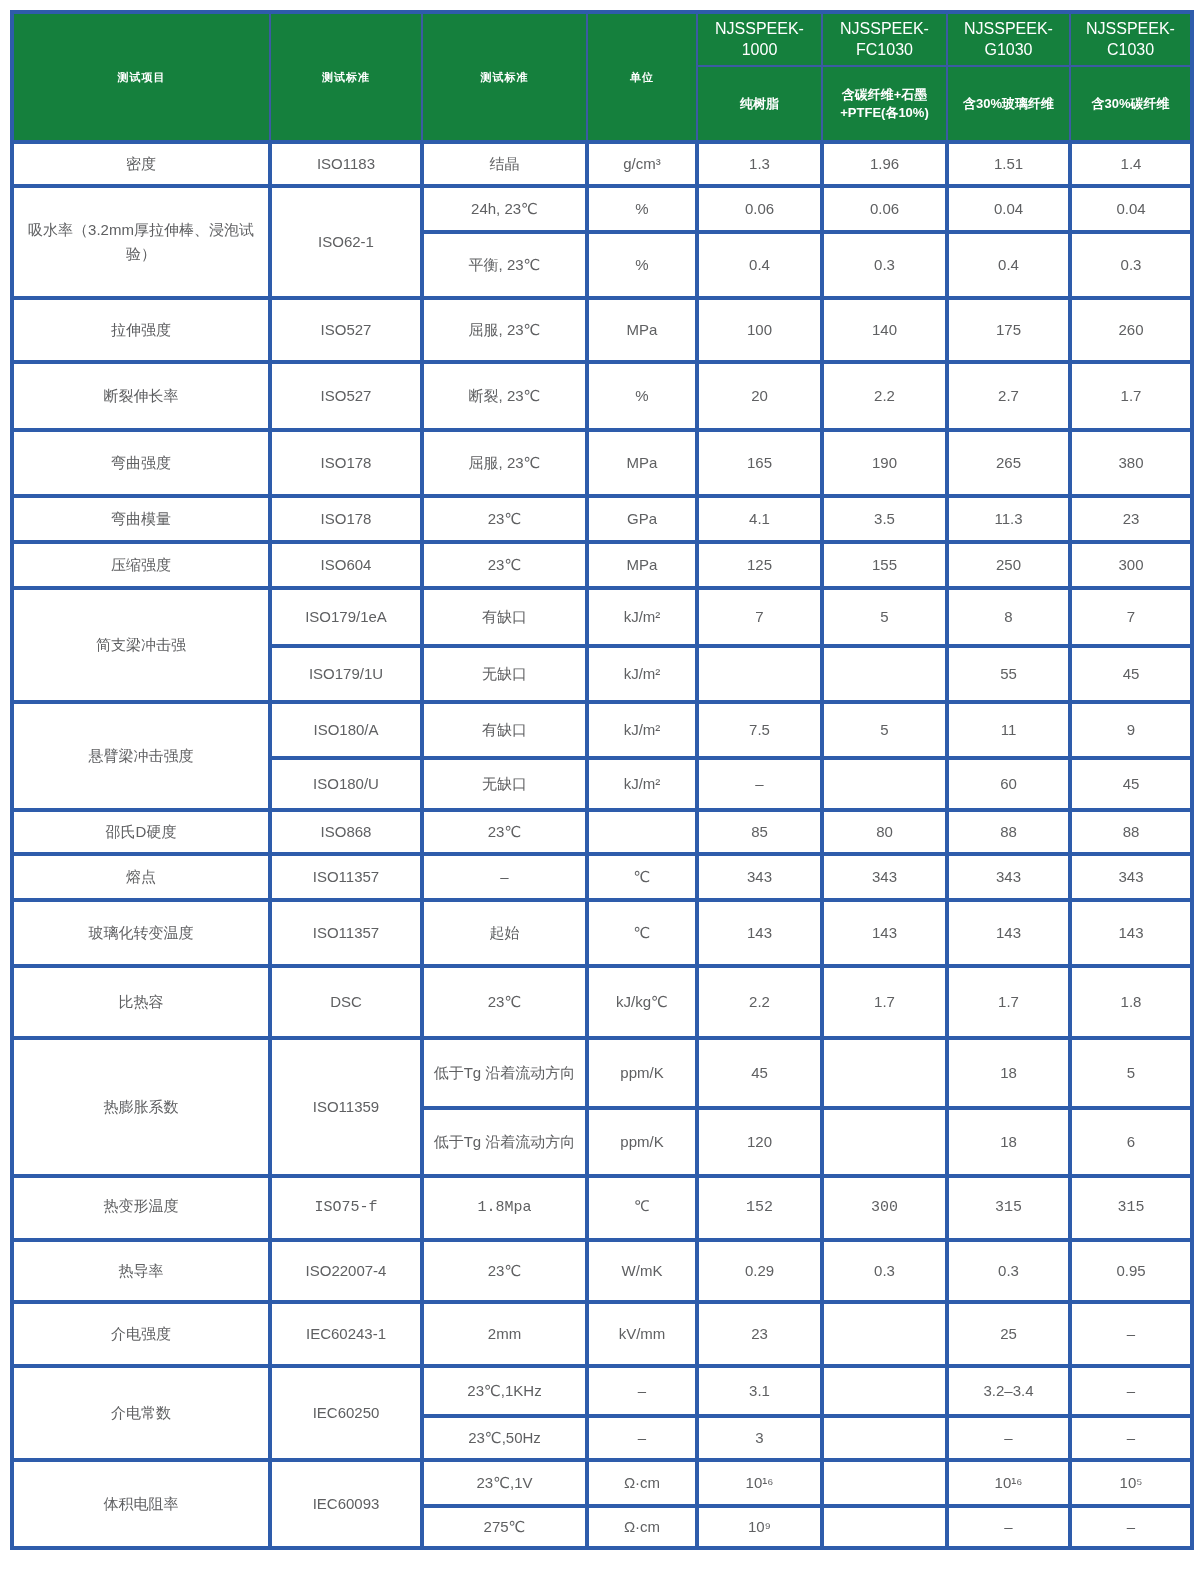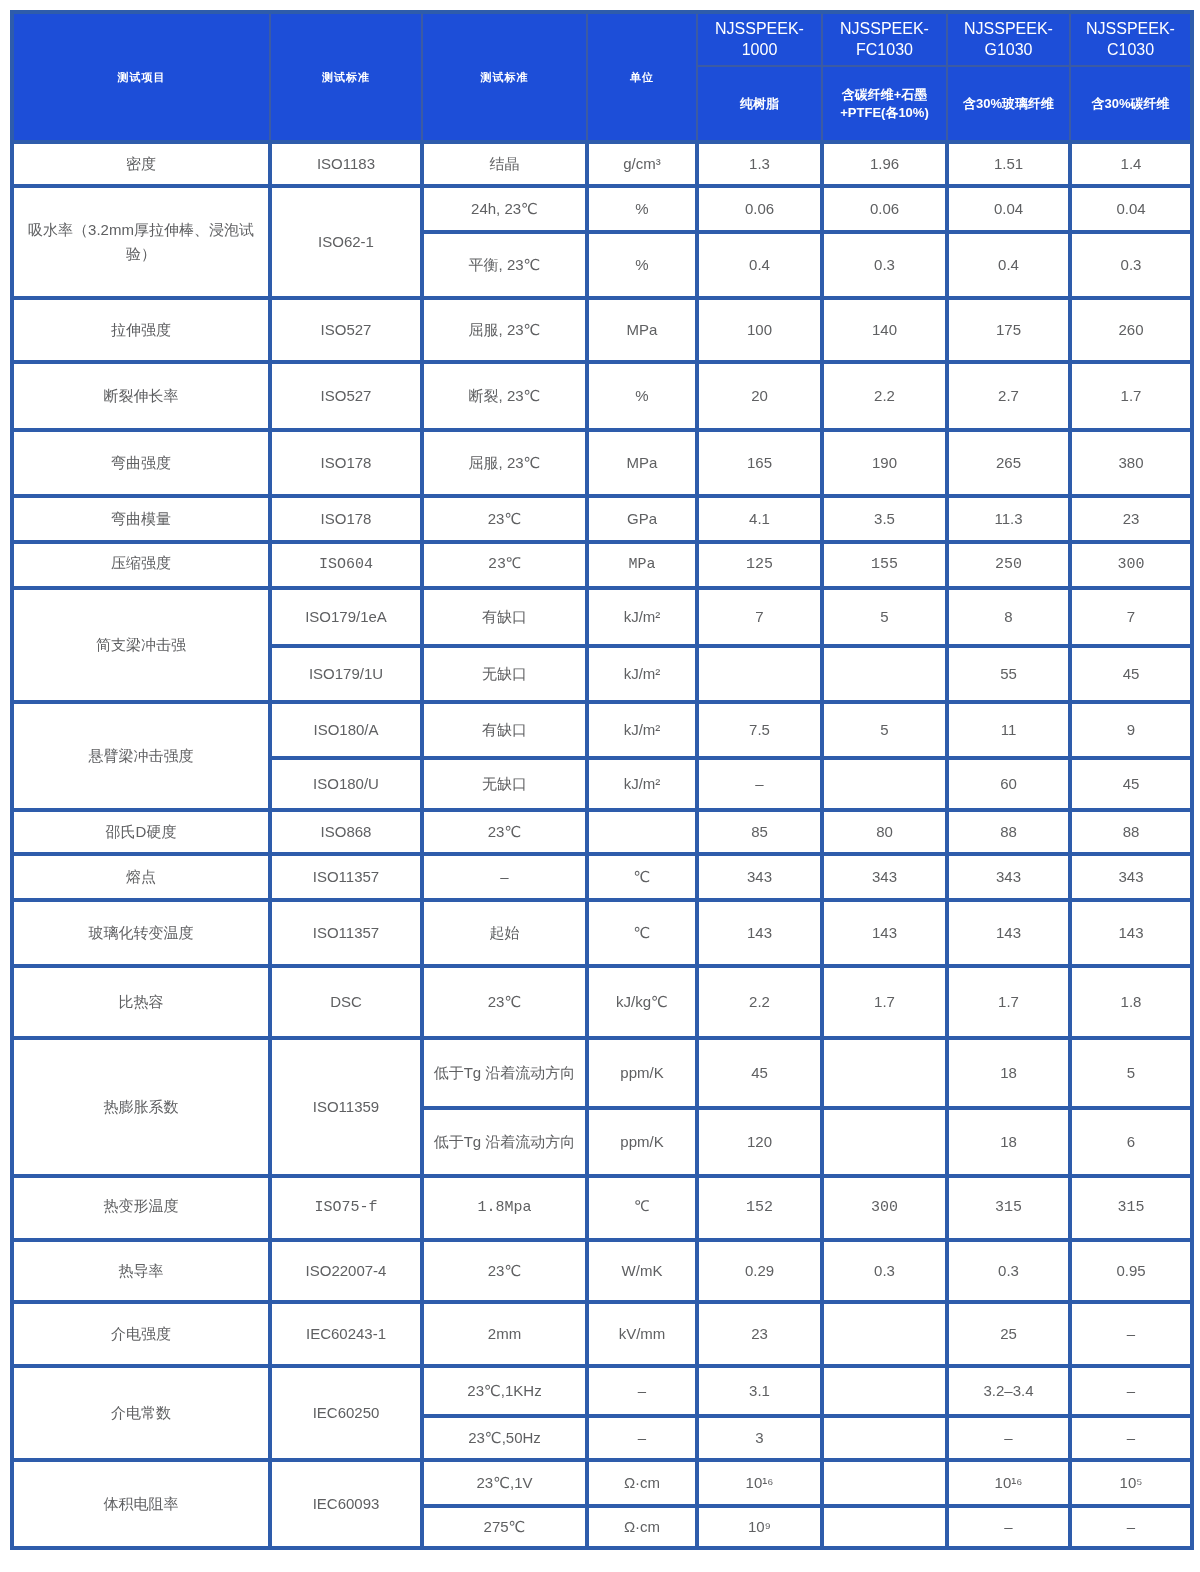--- a/index.html
+++ b/index.html
@@ -1,20 +1,20 @@
 <!DOCTYPE html>
 <html><head>
 <meta charset="utf-8">
 <style>
   html,body{margin:0;padding:0;background:#ffffff;}
   body{font-family:"Liberation Sans","DejaVu Sans",sans-serif;}
   .page{width:1200px;height:1572px;background:#ffffff;box-sizing:border-box;padding:10px 10px 0 10px;}
   table.spec{border-collapse:collapse;table-layout:fixed;width:1180px;border:4px solid #2e5cab;}
   
-  thead th{background:#1d4ed8;color:#ffffff;border:2px solid #3c5ba3;vertical-align:middle;text-align:center;padding:2px 2px;box-sizing:border-box;}
+  thead th{background:#15803d;color:#ffffff;border:2px solid #3c5ba3;vertical-align:middle;text-align:center;padding:2px 2px;box-sizing:border-box;}
   tr.head-name{height:54px;}
   tr.head-desc{height:76px;}
   th.col-head{font-size:11px;font-weight:700;letter-spacing:1px;}
   th.prod-name{font-size:16px;font-weight:400;line-height:1.3;}
   th.prod-desc{font-size:13px;font-weight:700;line-height:1.35;}
   
   tbody td{border:4px solid #2e5cab;color:#5f6062;text-align:center;vertical-align:middle;font-size:15px;line-height:1.5;padding:2px 8px;box-sizing:border-box;background:#ffffff;}
   td.item-cell{line-height:1.6;}
   td.cond-cell{letter-spacing:0;}
 </style>
@@ -113,21 +113,21 @@
         <tr style="height: 46px;">
           <td class="item-cell">弯曲模量</td>
           <td class="std-cell">ISO178</td>
           <td class="cond-cell">23℃</td>
           <td class="unit-cell">GPa</td>
           <td class="val-cell">4.1</td>
           <td class="val-cell">3.5</td>
           <td class="val-cell">11.3</td>
           <td class="val-cell">23</td>
         </tr>
-        <tr style="height: 46px; font-family: Liberation Mono, monospace;">
+        <tr style="height: 46px;">
           <td class="item-cell">压缩强度</td>
           <td class="std-cell">ISO604</td>
           <td class="cond-cell">23℃</td>
           <td class="unit-cell">MPa</td>
           <td class="val-cell">125</td>
           <td class="val-cell">155</td>
           <td class="val-cell">250</td>
           <td class="val-cell">300</td>
         </tr>
         <tr style="height: 58px;">

